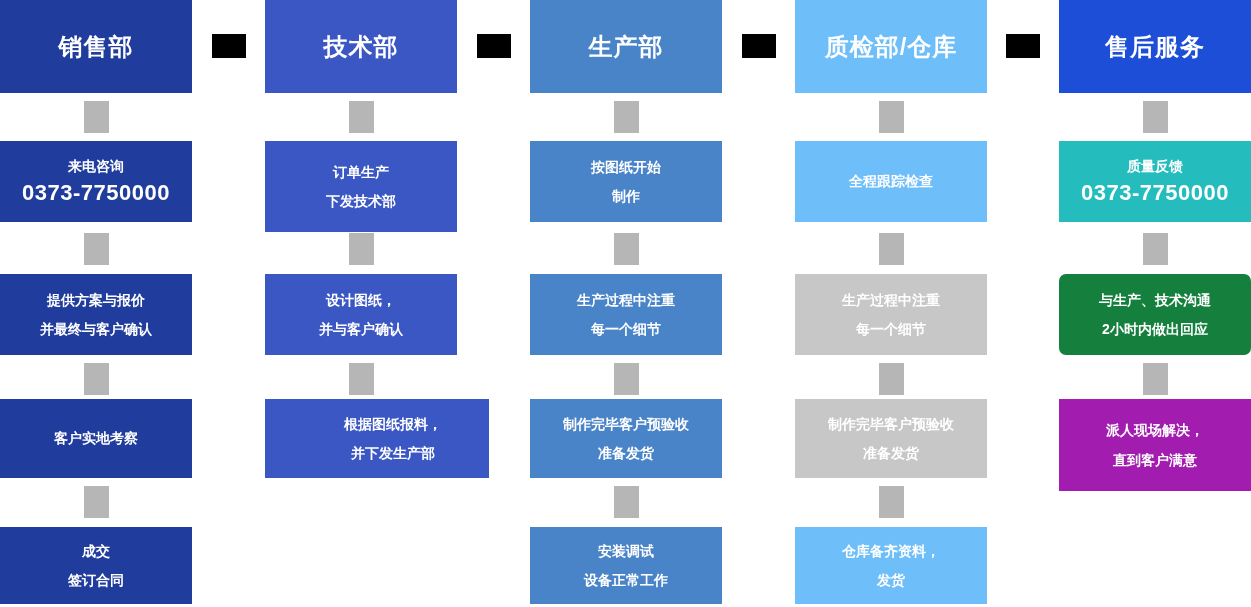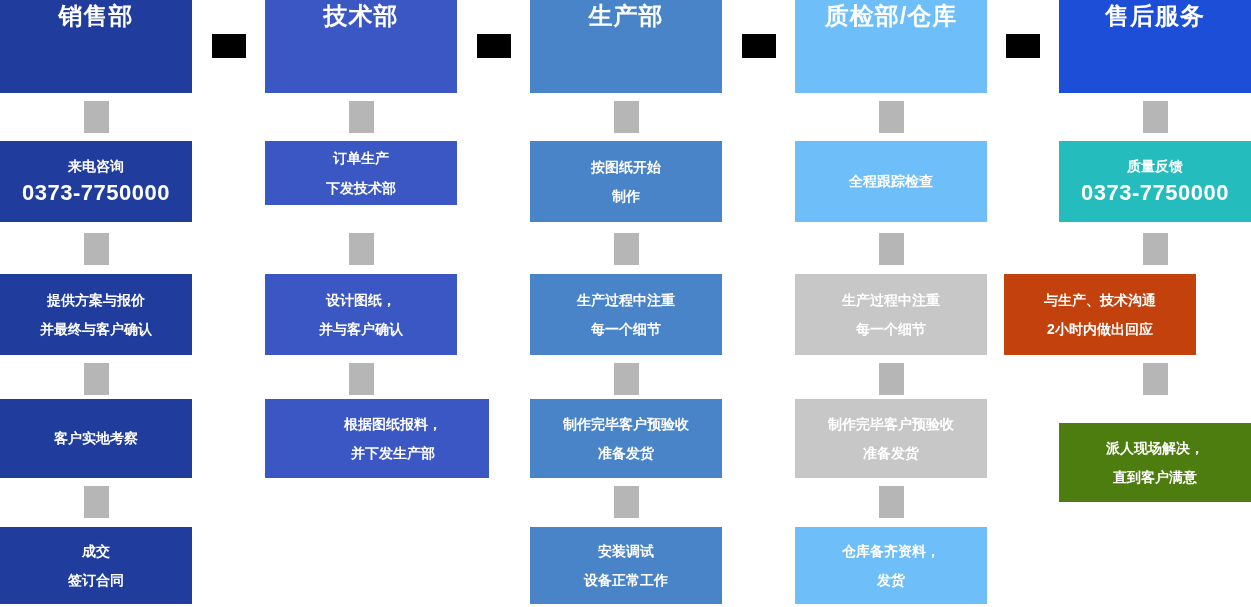--- a/index.html
+++ b/index.html
@@ -9,21 +9,21 @@
     height: 607px;
     background: #ffffff;
     overflow: hidden;
     font-family: "Liberation Sans", "DejaVu Sans", sans-serif;
   }
   .col-header {
     position: absolute;
     top: 0;
     height: 93px;
     display: flex;
-    align-items: flex-start;
+    align-items: center;
     justify-content: center;
     color: #ffffff;
     font-size: 24px;
     font-weight: bold;
     letter-spacing: 1px;
   }
   .step-box {
     position: absolute;
     display: flex;
     flex-direction: column;
@@ -70,21 +70,21 @@
     <div class="v-connector" style="left: 83.5px; top: 486px; background: rgb(182, 182, 182);"></div>
     <div class="step-box" style="left: 0px; width: 192px; top: 527px; height: 77px; background: rgb(32, 60, 156);">
       <span>成交</span>
       <span>签订合同</span>
     </div>
     <div class="h-connector" style="left: 211.5px; top: 34px; width: 34px; height: 24px; background: rgb(0, 0, 0);"></div>
     <div class="col-header" style="left: 265px; width: 192px; background: rgb(59, 87, 196);">
       <span>技术部</span>
     </div>
     <div class="v-connector" style="left: 348.5px; top: 101px; background: rgb(182, 182, 182);"></div>
-    <div class="step-box" style="left: 265px; width: 192px; top: 141px; height: 64px; background: rgb(59, 87, 196);">
+    <div class="step-box" style="left: 265px; width: 192px; top: 141px; height: 91px; background: rgb(59, 87, 196);">
       <span>订单生产</span>
       <span>下发技术部</span>
     </div>
     <div class="v-connector" style="left: 348.5px; top: 233px; background: rgb(182, 182, 182);"></div>
     <div class="step-box" style="left: 265px; width: 192px; top: 274px; height: 81px; background: rgb(59, 87, 196);">
       <span>设计图纸，</span>
       <span>并与客户确认</span>
     </div>
     <div class="v-connector" style="left: 348.5px; top: 363px; background: rgb(182, 182, 182);"></div>
     <div class="step-box" style="left: 265px; width: 192px; top: 399px; height: 79px; background: rgb(59, 87, 196); padding-left: 32px;">
@@ -141,22 +141,22 @@
     <div class="h-connector" style="left: 1006px; top: 34px; width: 34px; height: 24px; background: rgb(0, 0, 0);"></div>
     <div class="col-header" style="left: 1059px; width: 192px; background: #1d4ed8;">
       <span>售后服务</span>
     </div>
     <div class="v-connector" style="left: 1142.5px; top: 101px; background: rgb(182, 182, 182);"></div>
     <div class="step-box phone-box" style="left: 1059px; width: 192px; top: 141px; height: 81px; background: rgb(37, 188, 189);">
       <span>质量反馈</span>
       <span class="big-line">0373-7750000</span>
     </div>
     <div class="v-connector" style="left: 1142.5px; top: 233px; background: rgb(182, 182, 182);"></div>
-    <div class="step-box" style="left: 1004px; width: 192px; top: 274px; height: 81px; background: #c2410c;">
+    <div class="step-box" style="left: 1059px; width: 192px; top: 274px; height: 81px; background: #15803d; border-radius: 7px;">
       <span>与生产、技术沟通</span>
       <span>2小时内做出回应</span>
     </div>
     <div class="v-connector" style="left: 1142.5px; top: 363px; background: rgb(182, 182, 182);"></div>
-    <div class="step-box" style="left: 1059px; width: 192px; top: 399px; height: 79px; background: #4d7c0f; margin-top: 24px;">
+    <div class="step-box" style="left: 1059px; width: 192px; top: 399px; height: 92px; background: #a21caf;">
       <span>派人现场解决，</span>
       <span>直到客户满意</span>
     </div>
   </div>
 
 </body></html>

